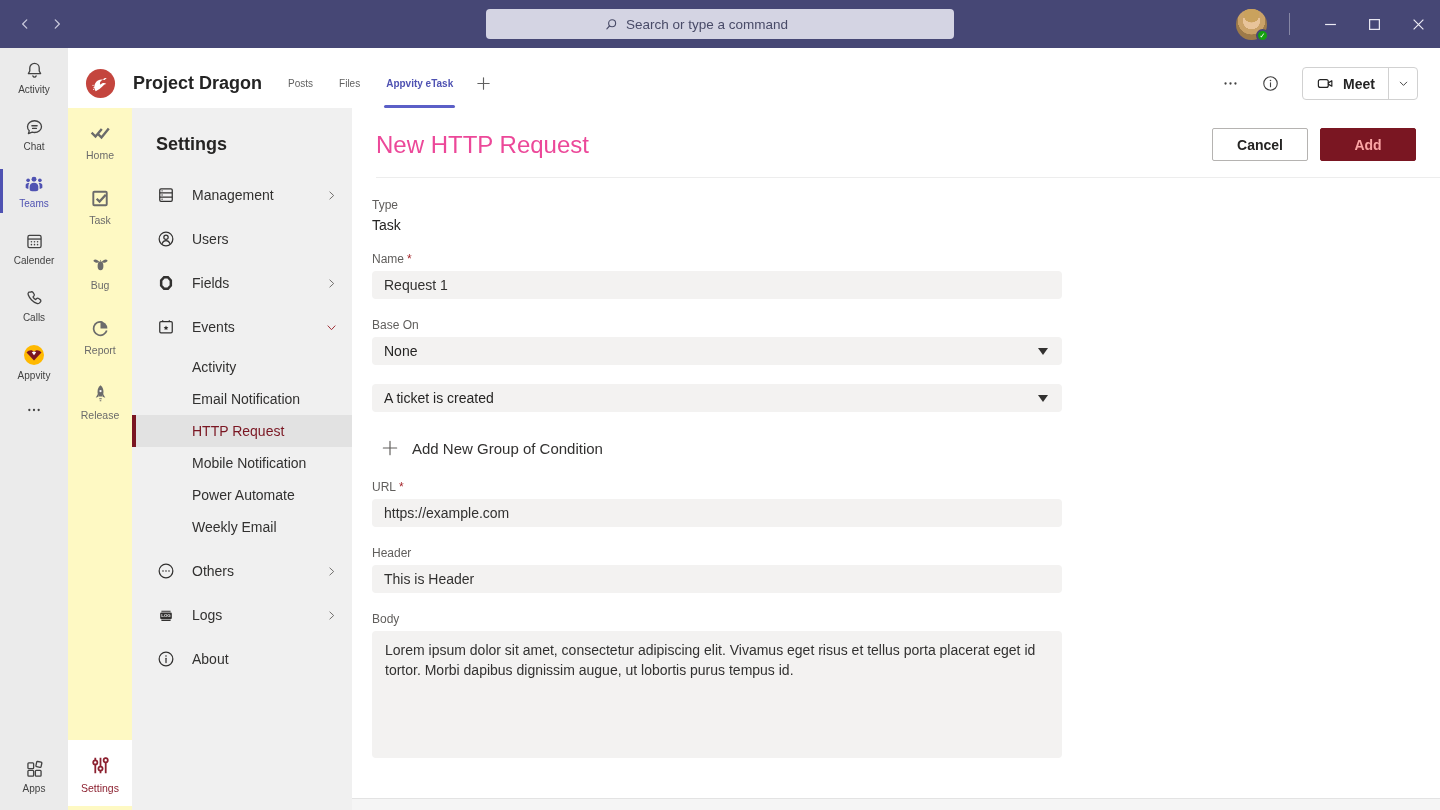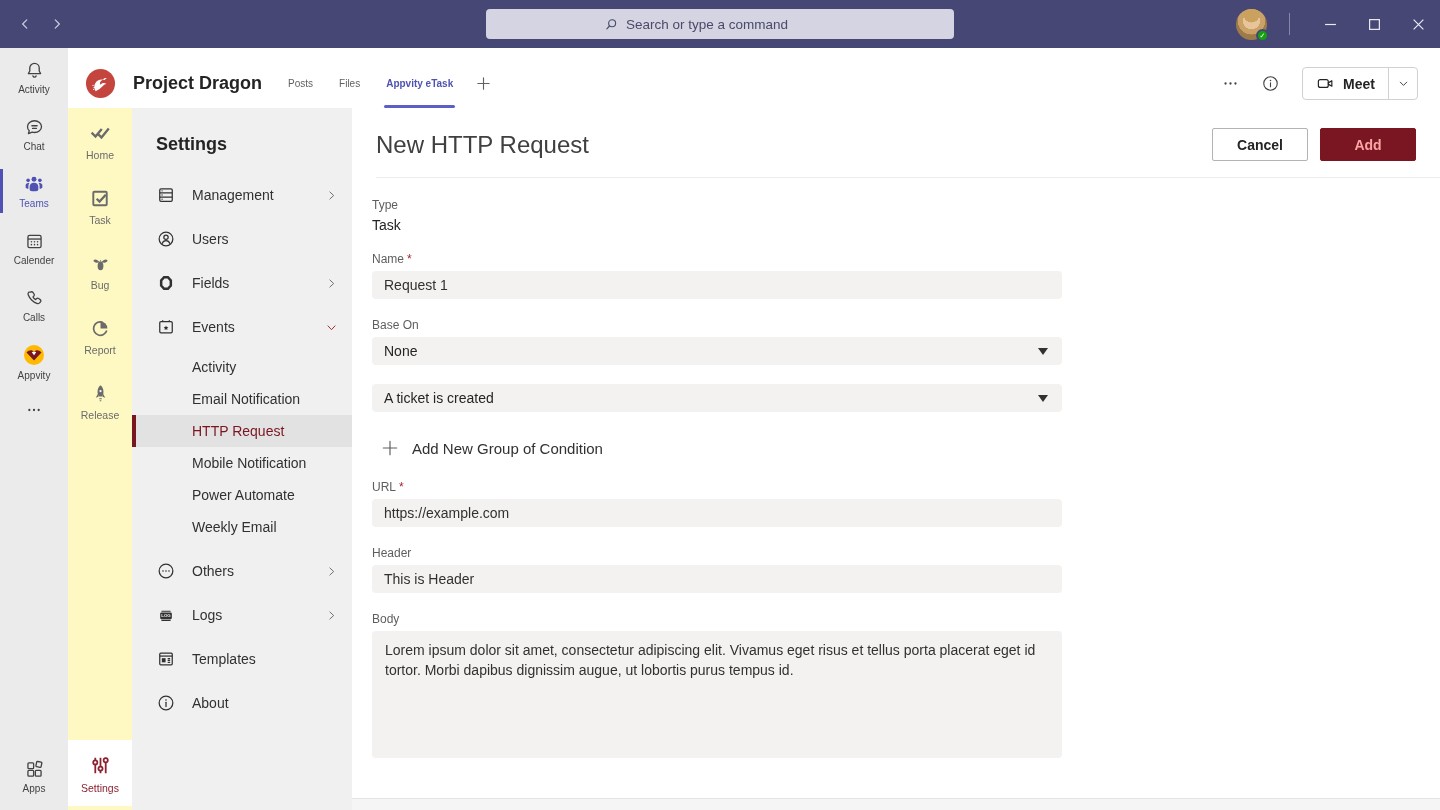--- a/index.html
+++ b/index.html
@@ -59,21 +59,21 @@
   .nav-chev { color:#605e5c; display:flex; }
   .nav-chev.open { color:#9e2b33; }
   .sub-item { height:32px; display:flex; align-items:center; padding-left:60px; font-size:14px; color:#323130; cursor:pointer; position:relative; }
   .sub-item.selected { background:#e2e2e2; color:#7a1622; }
   .sub-item.selected::before { content:""; position:absolute; left:0; top:0; bottom:0; width:4px; background:#7a1622; }
   .sub-group { margin:2px 0 6px; }
 
   
   .main { position:absolute; left:352px; top:108px; width:1088px; height:702px; background:#fff; }
   .main-head { display:flex; align-items:center; padding:20px 24px 0 24px; }
-  .main-title { font-size:24px; font-weight:400; color:#404040; flex:1; }
+  .main-title { font-size:24px; font-weight:400; color:#ec4899; flex:1; }
   .btn { height:33px; min-width:96px; border-radius:2px; font-size:14px; font-weight:600;
     display:flex; align-items:center; justify-content:center; cursor:pointer; font-family:inherit; padding:0 14px; }
   .btn-cancel { background:#fff; border:1px solid #b5b3b1; color:#252423; margin-right:12px; }
   .btn-add { background:#7a1622; border:1px solid #7a1622; color:#fca5a5; }
   .head-divider { height:1px; background:#ededed; margin:16px 0 0 24px; }
   .form { padding:20px 0 0 20px; width:714px; }
   .f-label { font-size:12px; color:#605e5c; margin-bottom:5px; }
   .f-label .star { color:#a4262c; margin-left:3px; }
   .f-static { font-size:14px; color:#252423; margin-top:2px; }
   .f-group { margin-bottom:19px; }
@@ -432,31 +432,20 @@
         </svg>
     </span>
     <span class="nav-label">Logs</span>
     <span class="nav-chev">
         <svg width="13" height="13" viewBox="0 0 24 24" fill="none" stroke="currentColor" stroke-width="1.6" stroke-linecap="round" stroke-linejoin="round">
           <path d="M9 5.5l7 6.5-7 6.5"></path>
         </svg>
       </span>
   </div>
 
-  <div class="nav-item">
-    <span class="nav-ic">
-      <svg width="20" height="20" viewBox="0 0 24 24" fill="none" stroke="currentColor" stroke-width="1.5" stroke-linejoin="round">
-          <rect x="4.5" y="5" width="15" height="14" rx="1.2"></rect>
-          <path d="M4.5 8.5h15"></path>
-          <rect x="7" y="11" width="4.5" height="5" fill="currentColor" stroke="none"></rect>
-          <path d="M14 11.5h3M14 13.7h3M14 15.9h3"></path>
-        </svg>
-    </span>
-    <span class="nav-label">Templates</span>
-  </div>
 
   <div class="nav-item">
     <span class="nav-ic">
       <svg width="20" height="20" viewBox="0 0 24 24" fill="none" stroke="currentColor" stroke-width="1.5" stroke-linecap="round">
           <circle cx="12" cy="12" r="8.2"></circle>
           <path d="M12 11.2V16.2"></path>
           <circle cx="12" cy="8.4" r="1" fill="currentColor" stroke="none"></circle>
         </svg>
     </span>
     <span class="nav-label">About</span>

